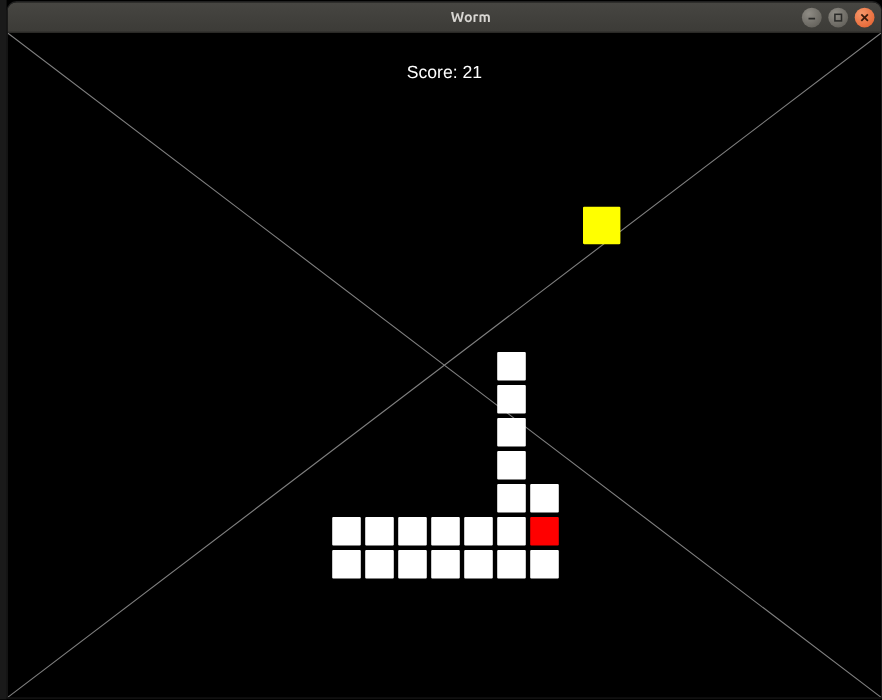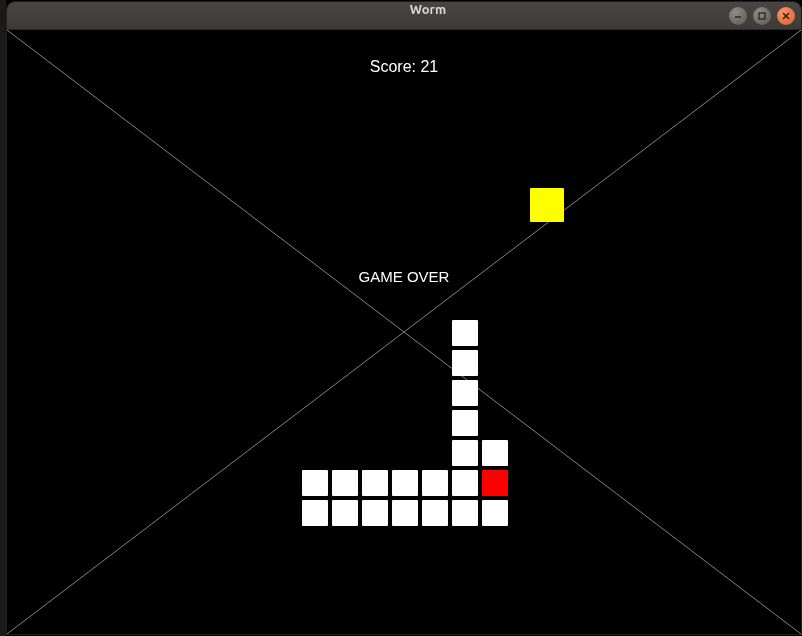--- a/index.html
+++ b/index.html
@@ -32,20 +32,21 @@
     height: 632px;
     background: #000;
     border-radius: 8px 8px 0 0;
     overflow: hidden;
     box-shadow: 0 0 0 1px #202020;
   }
   .titlebar {
     height: 28px;
     background: linear-gradient(to bottom, #474642 0%, #3c3b37 100%);
     display: flex;
+    align-items: center;
     position: relative;
     border-bottom: 1px solid #2a2926;
     padding-left: 48px;
   }
   .titlebar-title {
     flex: 1;
     text-align: center;
     color: #d8d6d2;
     font-size: 13px;
     font-weight: bold;
@@ -159,21 +160,20 @@
 
     <div class="game-area" id="game-area">
       <svg class="diagonals" viewBox="0 0 794 604" preserveAspectRatio="none">
         <line x1="0" y1="0" x2="794" y2="604" stroke="#808080" stroke-width="1"></line>
         <line x1="794" y1="0" x2="0" y2="604" stroke="#808080" stroke-width="1"></line>
       </svg>
 
       <div class="score">Score: 21</div>
 
       <div class="gameover">
-        <div>GAME OVER</div>
       </div>
     <div class="cell white" style="width: 26px; height: 26px; left: 445px; top: 290px;"></div>
         <div class="cell white" style="width: 26px; height: 26px; left: 445px; top: 320px;"></div>
         <div class="cell white" style="width: 26px; height: 26px; left: 445px; top: 350px;"></div>
         <div class="cell white" style="width: 26px; height: 26px; left: 445px; top: 380px;"></div>
         <div class="cell white" style="width: 26px; height: 26px; left: 445px; top: 410px;"></div>
         <div class="cell white" style="width: 26px; height: 26px; left: 475px; top: 410px;"></div>
         <div class="cell white" style="width: 26px; height: 26px; left: 475px; top: 470px;"></div>
         <div class="cell white" style="width: 26px; height: 26px; left: 445px; top: 470px;"></div>
         <div class="cell white" style="width: 26px; height: 26px; left: 415px; top: 470px;"></div>

